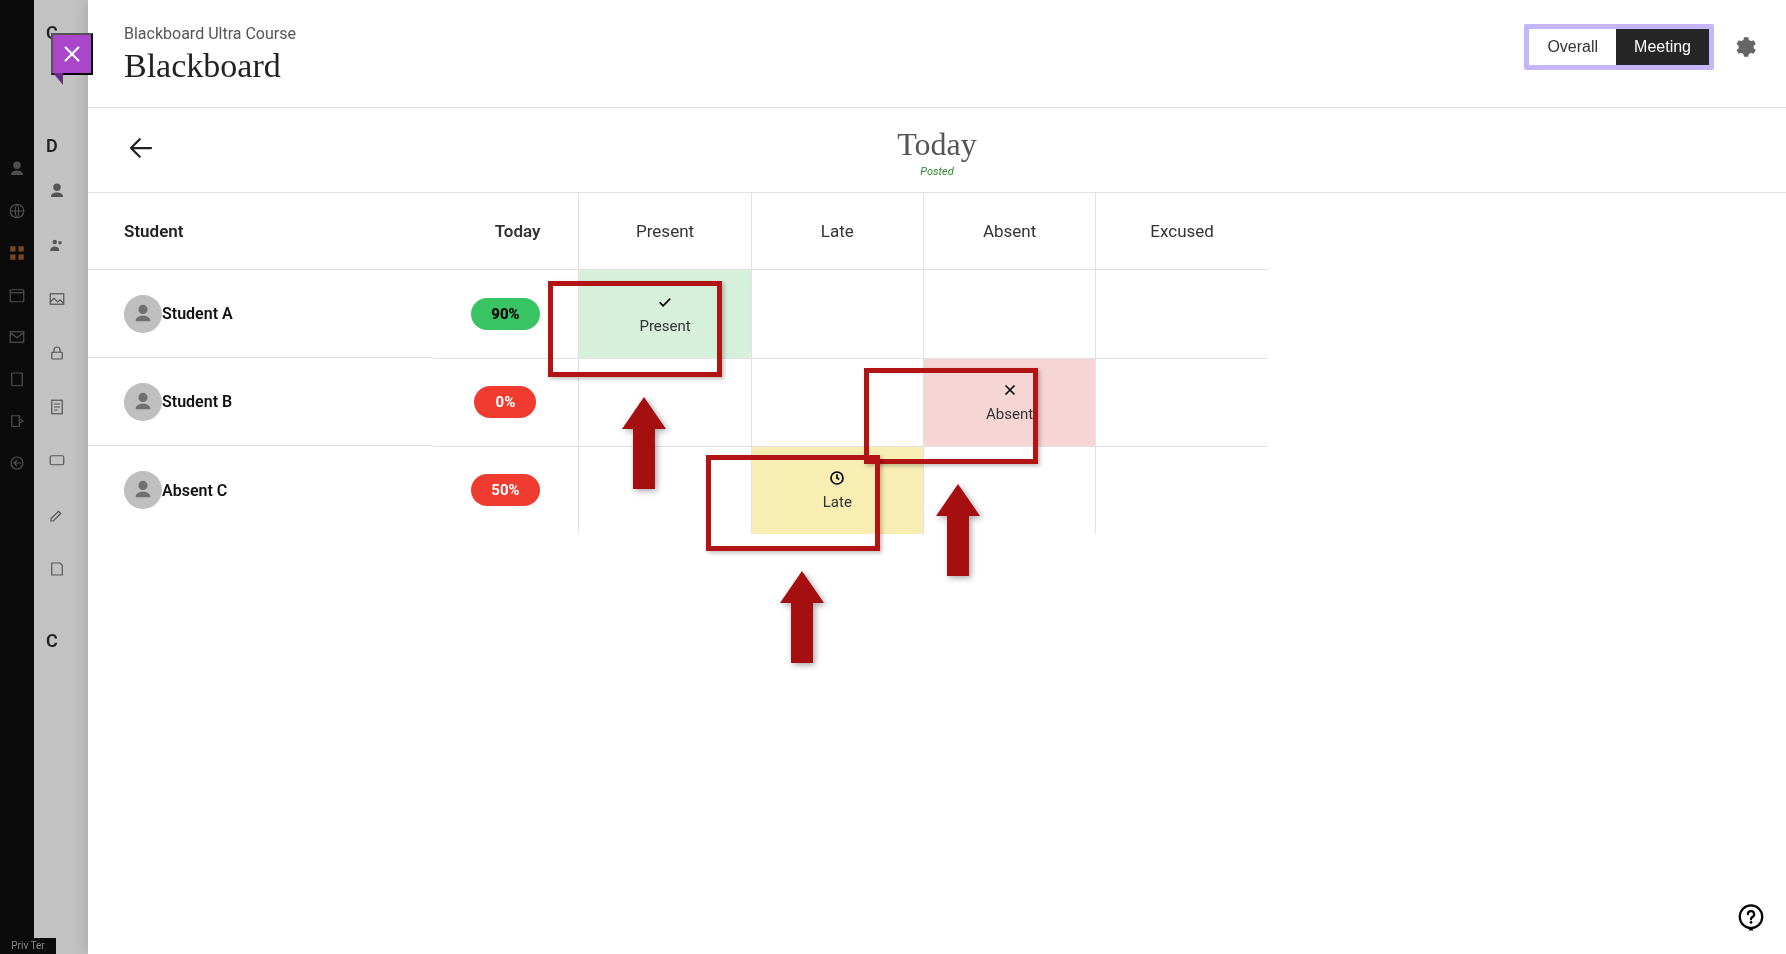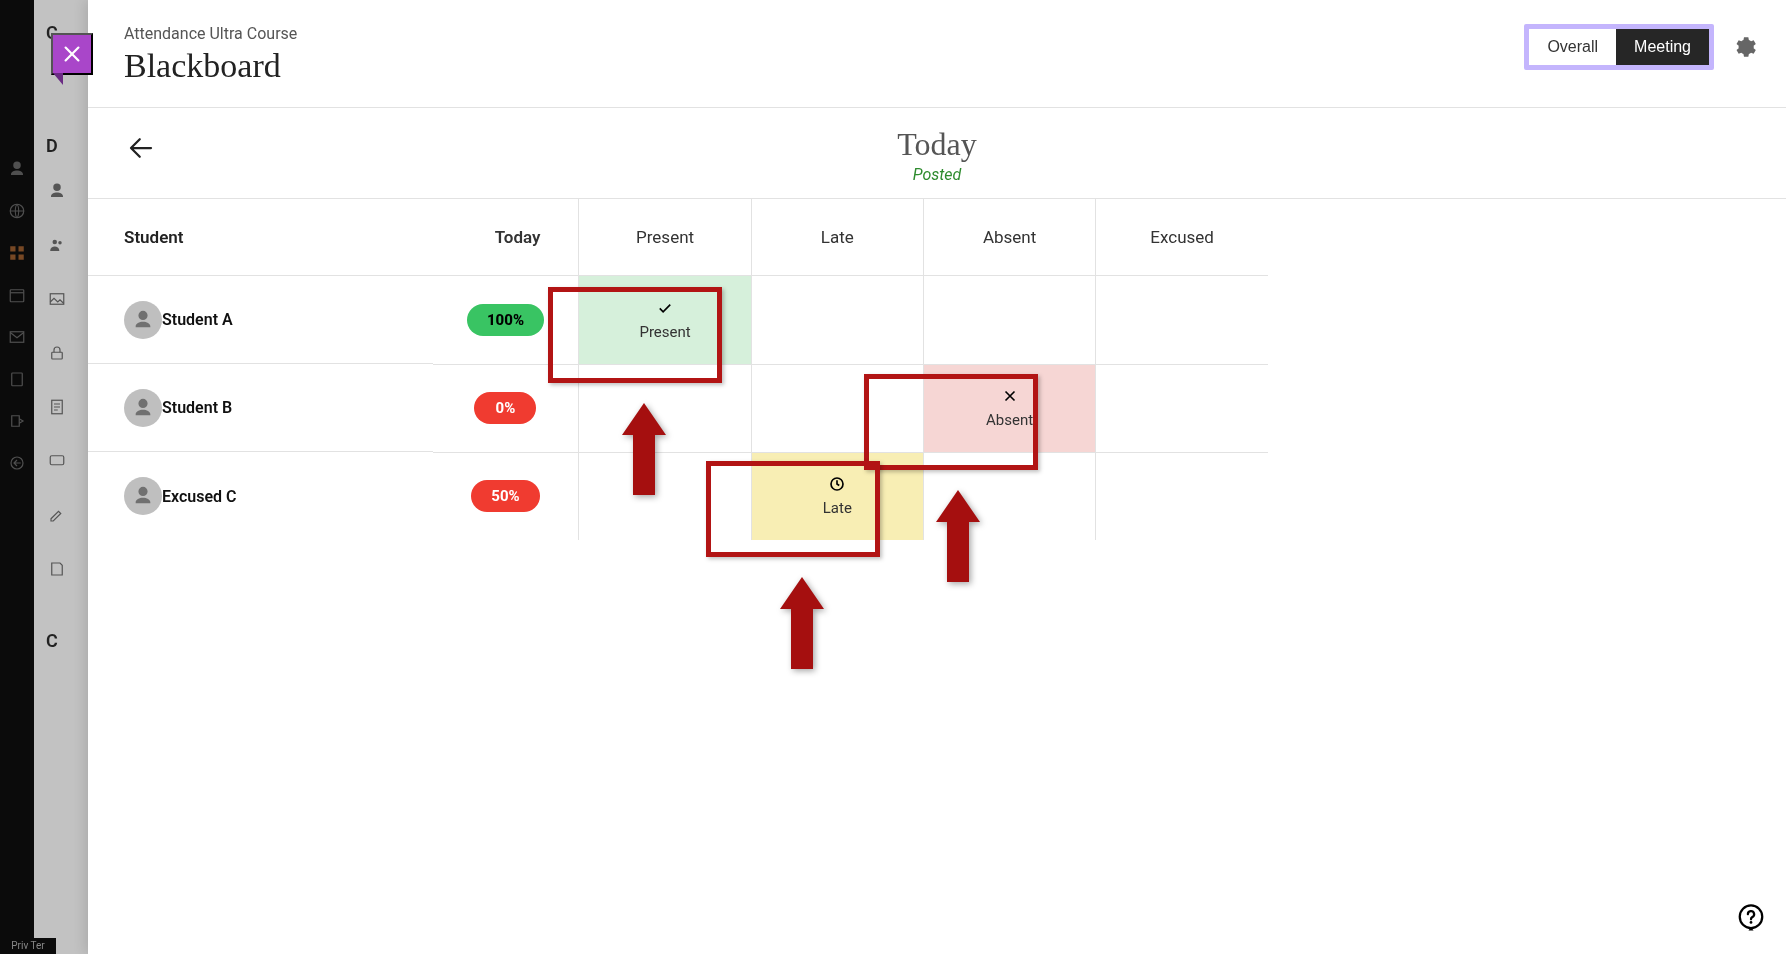--- a/index.html
+++ b/index.html
@@ -61,21 +61,21 @@
     .header .titles .page { font-size: 34px; color: #222; font-family: Georgia, "Times New Roman", serif; }
     .header .right { display:flex; align-items:center; gap: 16px; }
     .seg { display:flex; border:5px solid #c4b5fd; border-radius:2px; overflow:hidden; }
     .seg button { border:none; background:#fff; padding:9px 18px; font-size:16px; color:#333; cursor:pointer; }
     .seg button.active { background:#262626; color:#fff; }
     .gear-btn { width:28px; height:28px; background:none; border:none; cursor:pointer; color:#666; display:flex; align-items:center; justify-content:center; }
 
     
     .date-bar { text-align:center; position:relative; padding: 18px 0 14px; border-bottom:1px solid #e2e2e2; }
     .date-bar .date { font-size: 32px; color:#555; font-family: Georgia, "Times New Roman", serif; font-weight:300; }
-    .date-bar .status { font-size: 16px; color:#2e8b2e; font-style: italic; margin-top:2px; }
+    .date-bar .status { font-size: 11px; color:#2e8b2e; font-style: italic; margin-top:2px; }
     .back-arrow { position:absolute; left:36px; top:24px; width:34px; height:34px; background:none; border:none; cursor:pointer; color:#333; }
 
     
     .table-wrap { padding: 0 28px 0 0; position:relative; }
     .attend-table {
       width: calc(100% - 310px);
       max-width: 1180px;
     }
     .hatched-bg {
       position:absolute; top:0; right:0; bottom:0; left:0;
@@ -205,21 +205,21 @@
 <button class="close-btn">
   <svg width="22" height="22" viewBox="0 0 24 24">
       <path d="M5 5l14 14M19 5L5 19" stroke="#fff" stroke-width="2.4" stroke-linecap="round"></path>
     </svg>
 </button>
 
 <div class="panel">
 
   <div class="header">
     <div class="titles">
-      <div class="course">Attendance Ultra Course</div>
+      <div class="course">Blackboard Ultra Course</div>
       <div class="page">Blackboard</div>
     </div>
     <div class="right">
       <div class="seg">
         <button>Overall</button>
         <button class="active">Meeting</button>
       </div>
       <button class="gear-btn">
         <svg width="26" height="26" viewBox="0 0 24 24">
             <path fill="#666" d="M12 8.5A3.5 3.5 0 1 0 15.5 12 3.5 3.5 0 0 0 12 8.5Zm9 3.5a7 7 0 0 0-.1-1.2l2-1.6-2-3.4-2.4.9a7 7 0 0 0-2-1.2L16 3h-4l-.5 2.5a7 7 0 0 0-2 1.2l-2.4-.9-2 3.4 2 1.6A7 7 0 0 0 7 12a7 7 0 0 0 .1 1.2l-2 1.6 2 3.4 2.4-.9a7 7 0 0 0 2 1.2L12 21h4l.5-2.5a7 7 0 0 0 2-1.2l2.4.9 2-3.4-2-1.6A7 7 0 0 0 21 12Z"></path>
@@ -257,21 +257,21 @@
         <tr>
           <td class="student-cell">
             <div class="avatar">
                 <svg width="22" height="22" viewBox="0 0 24 24">
                   <path d="M12 12a5 5 0 1 0-5-5 5 5 0 0 0 5 5Zm0 2c-4 0-8 2-8 5v1h16v-1c0-3-4-5-8-5Z"></path>
                 </svg>
               </div>
             <span class="sname">Student  A</span>
           </td>
           <td class="today-cell">
-            <span class="pill green"><span style="color:#000">100%</span></span>
+            <span class="pill green"><span style="color:#000">90%</span></span>
           </td>
           <td class="status-cell bg-present">
             <div class="status-badge">
               <svg viewBox="0 0 24 24">
                   <path d="M5 12.5l4.5 4.5L19 7.5"></path>
                 </svg>
               <span>Present</span>
             </div>
           </td>
           <td class="status-cell empty-cell"></td>
@@ -304,21 +304,21 @@
           <td class="status-cell empty-cell" style="border-right:none"></td>
         </tr>
 
         <tr>
           <td class="student-cell" style="border-bottom:none">
             <div class="avatar">
                 <svg width="22" height="22" viewBox="0 0 24 24">
                   <path d="M12 12a5 5 0 1 0-5-5 5 5 0 0 0 5 5Zm0 2c-4 0-8 2-8 5v1h16v-1c0-3-4-5-8-5Z"></path>
                 </svg>
               </div>
-            <span class="sname">Excused  C</span>
+            <span class="sname">Absent  C</span>
           </td>
           <td class="today-cell" style="border-bottom:none">
             <span class="pill red">50%</span>
           </td>
           <td class="status-cell empty-cell" style="border-bottom:none"></td>
           <td class="status-cell bg-late" style="border-bottom:none">
             <div class="status-badge">
               <svg viewBox="0 0 24 24">
                   <circle cx="12" cy="12" r="8"></circle>
                   <path d="M12 7v5l3 2"></path>

